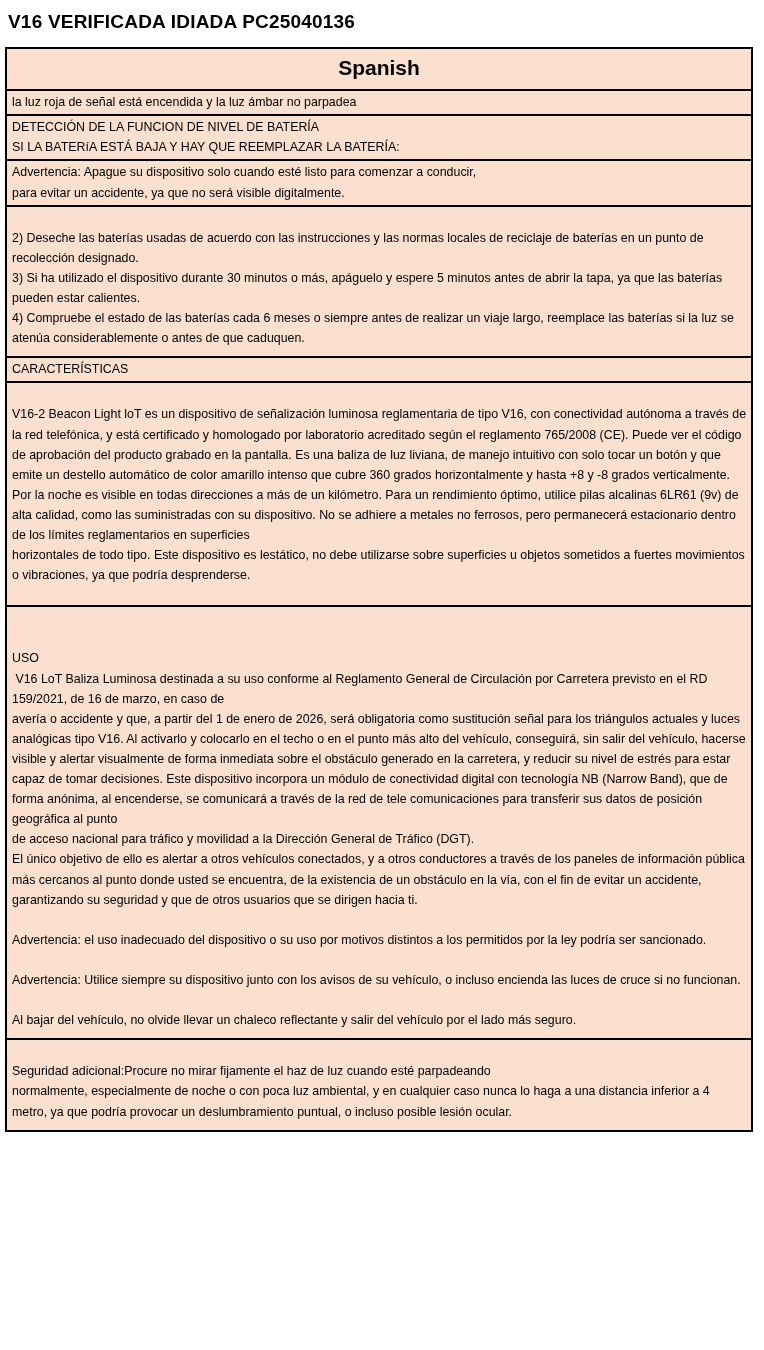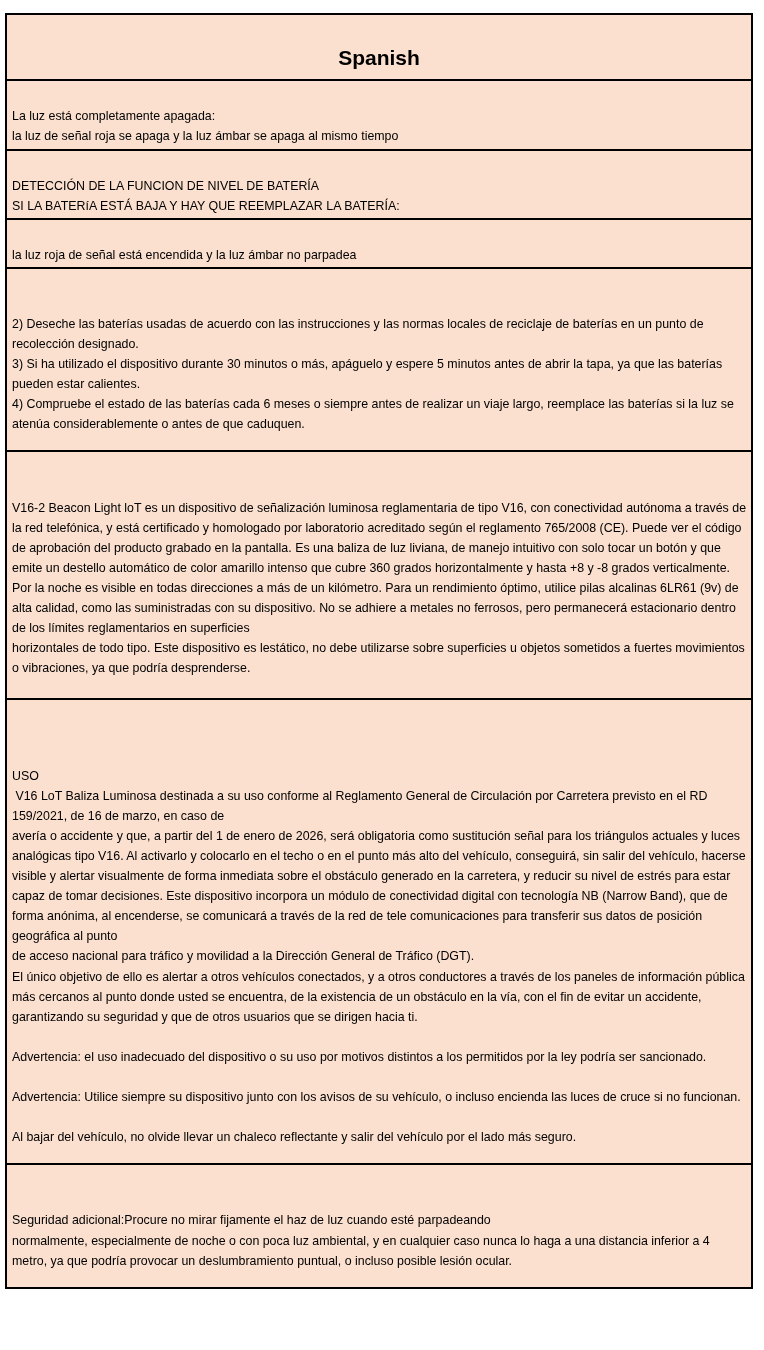--- a/index.html
+++ b/index.html
@@ -54,73 +54,78 @@
   }
   .cell {
     padding: 1px 4px 2px 5px;
   }
   .cell-text {
     font-size: 12.4px;
     line-height: 1.62;
     white-space: pre-wrap;
     word-break: normal;
     overflow-wrap: break-word;
-    margin-top: 24px;
   }
   .pad-bot-md {
     padding-bottom: 20px;
   }
   .pad-bot-sm {
-    padding-bottom: 16px;
+    padding-bottom: 8px;
   }
 </style>
 </head>
 <body>
 
 <div class="page">
 
+  <div class="doc-title">V16 VERIFICADA IDIADA PC25040136</div>
 
   <div class="table-wrap">
 
     <div class="row header-row">
       <div class="cell-text">Spanish</div>
     </div>
 
+
     <div class="row">
       <div class="cell">
-        <div class="cell-text">La luz está completamente apagada:
-la luz de señal roja se apaga y la luz ámbar se apaga al mismo tiempo</div>
+        <div class="cell-text">la luz roja de señal está encendida y la luz ámbar no parpadea</div>
       </div>
     </div>
 
     <div class="row">
       <div class="cell">
         <div class="cell-text">DETECCIÓN DE LA FUNCION DE NIVEL DE BATERÍA
 SI LA BATERíA ESTÁ BAJA Y HAY QUE REEMPLAZAR LA BATERÍA:</div>
       </div>
     </div>
 
     <div class="row">
       <div class="cell">
-        <div class="cell-text">la luz roja de señal está encendida y la luz ámbar no parpadea</div>
+        <div class="cell-text">Advertencia: Apague su dispositivo solo cuando esté listo para comenzar a conducir,
+para evitar un accidente, ya que no será visible digitalmente.</div>
       </div>
     </div>
-
 
 
     <div class="row">
       <div class="cell pad-bot-sm">
         <div class="cell-text">
 2) Deseche las baterías usadas de acuerdo con las instrucciones y las normas locales de reciclaje de baterías en un punto de recolección designado.
 3) Si ha utilizado el dispositivo durante 30 minutos o más, apáguelo y espere 5 minutos antes de abrir la tapa, ya que las baterías pueden estar calientes.
 4) Compruebe el estado de las baterías cada 6 meses o siempre antes de realizar un viaje largo, reemplace las baterías si la luz se atenúa considerablemente o antes de que caduquen.
 </div>
       </div>
     </div>
 
+    <div class="row">
+      <div class="cell">
+        <div class="cell-text">CARACTERÍSTICAS</div>
+      </div>
+    </div>
 
     <div class="row">
       <div class="cell pad-bot-md">
         <div class="cell-text">
 V16-2 Beacon Light loT es un dispositivo de señalización luminosa reglamentaria de tipo V16, con conectividad autónoma a través de la red telefónica, y está certificado y homologado por laboratorio acreditado según el reglamento 765/2008 (CE). Puede ver el código de aprobación del producto grabado en la pantalla. Es una baliza de luz liviana, de manejo intuitivo con solo tocar un botón y que emite un destello automático de color amarillo intenso que cubre 360 grados horizontalmente y hasta +8 y -8 grados verticalmente. Por la noche es visible en todas direcciones a más de un kilómetro. Para un rendimiento óptimo, utilice pilas alcalinas 6LR61 (9v) de alta calidad, como las suministradas con su dispositivo. No se adhiere a metales no ferrosos, pero permanecerá estacionario dentro de los límites reglamentarios en superficies
 horizontales de todo tipo. Este dispositivo es lestático, no debe utilizarse sobre superficies u objetos sometidos a fuertes movimientos o vibraciones, ya que podría desprenderse.
 </div>
       </div>
     </div>
 

